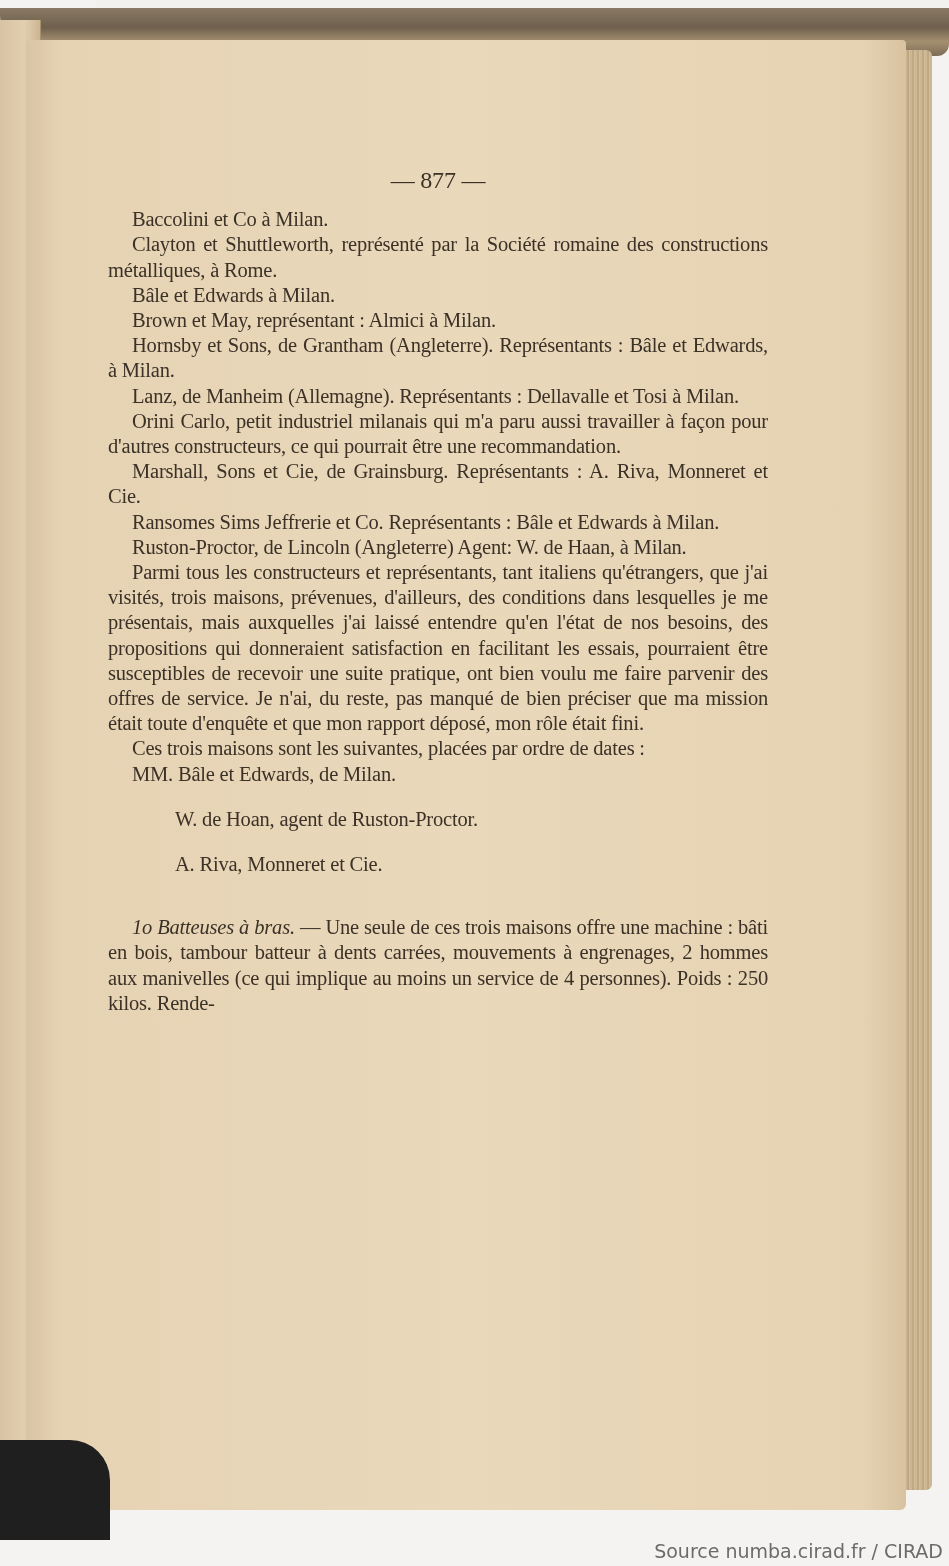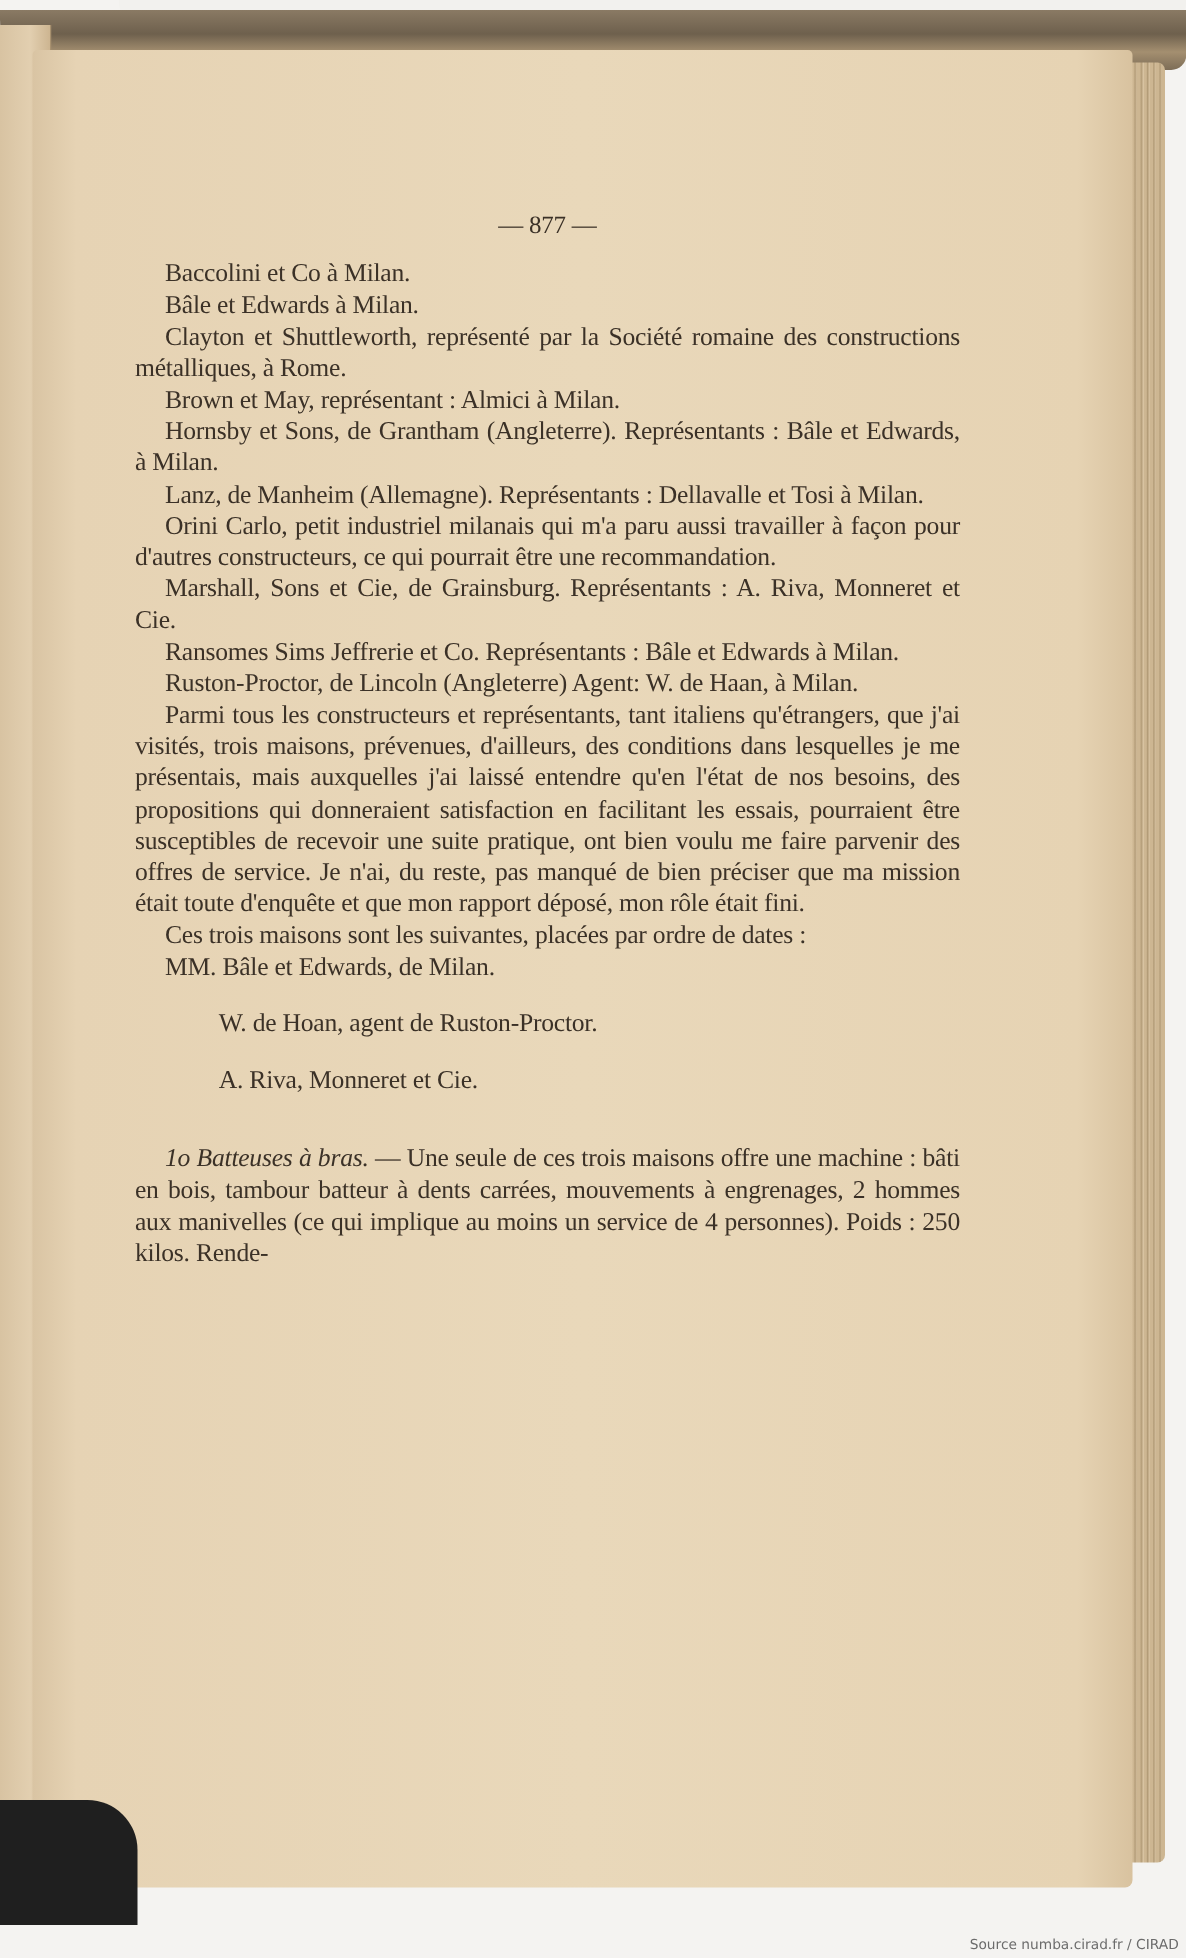--- a/index.html
+++ b/index.html
@@ -37,46 +37,46 @@
   .page-edges {
     position: absolute; left: 900px; top: 50px; width: 32px; height: 1440px;
     background: repeating-linear-gradient(to right, #cdb692 0px, #cdb692 2px, #b39c78 3px, #dcc7a6 5px);
     border-radius: 0 6px 6px 0;
   }
   .text {
     position: absolute; left: 108px; top: 168px; width: 660px;
     color: #3b3127; font-size: 20.5px; line-height: 25.2px;
     letter-spacing: -0.2px;
   }
-  .pagenum { text-align: center; margin-bottom: 14px; font-size: 20px; }
+  .pagenum { text-align: center; margin-bottom: 14px; font-size: 24px; }
   .p { text-align: justify; text-indent: 24px; margin: 0 0 0 0; }
   .ind2 { padding-left: 67px; text-indent: 0; margin-top: 20px; }
   .gap { height: 38px; }
   i { font-style: italic; }
   .source {
     position: absolute; right: 6px; bottom: 4px;
-    font-family: "DejaVu Sans", sans-serif; font-size: 11px; color: #6b6b6b;
+    font-family: "DejaVu Sans", sans-serif; font-size: 19px; color: #6b6b6b;
   }
 </style>
 </head>
 <body>
 
 <div class="top-white"></div>
 <div class="top-edge"></div>
 <div class="left-page"></div>
 <div class="page-edges"></div>
 <div class="page"></div>
 <div class="bookmark"></div>
 
 <div class="text">
   <div class="pagenum">— 877 —</div>
 
   <p class="p">Baccolini et Co à Milan.</p>
+  <p class="p">Clayton et Shuttleworth, représenté par la Société romaine des constructions métalliques, à Rome.</p>
   <p class="p">Bâle et Edwards à Milan.</p>
-  <p class="p">Clayton et Shuttleworth, représenté par la Société romaine des constructions métalliques, à Rome.</p>
   <p class="p">Brown et May, représentant : Almici à Milan.</p>
   <p class="p">Hornsby et Sons, de Grantham (Angleterre). Représentants : Bâle et Edwards, à Milan.</p>
   <p class="p">Lanz, de Manheim (Allemagne). Représentants : Dellavalle et Tosi à Milan.</p>
   <p class="p">Orini Carlo, petit industriel milanais qui m'a paru aussi travailler à façon pour d'autres constructeurs, ce qui pourrait être une recommandation.</p>
   <p class="p">Marshall, Sons et Cie, de Grainsburg. Représentants : A. Riva, Monneret et Cie.</p>
   <p class="p">Ransomes Sims Jeffrerie et Co. Représentants : Bâle et Edwards à Milan.</p>
   <p class="p">Ruston-Proctor, de Lincoln (Angleterre) Agent: W. de Haan, à Milan.</p>
   <p class="p">Parmi tous les constructeurs et représentants, tant italiens qu'étrangers, que j'ai visités, trois maisons, prévenues, d'ailleurs, des conditions dans lesquelles je me présentais, mais auxquelles j'ai laissé entendre qu'en l'état de nos besoins, des propositions qui donneraient satisfaction en facilitant les essais, pourraient être susceptibles de recevoir une suite pratique, ont bien voulu me faire parvenir des offres de service. Je n'ai, du reste, pas manqué de bien préciser que ma mission était toute d'enquête et que mon rapport déposé, mon rôle était fini.</p>
   <p class="p">Ces trois maisons sont les suivantes, placées par ordre de dates :</p>
   <p class="p">MM. Bâle et Edwards, de Milan.</p>

